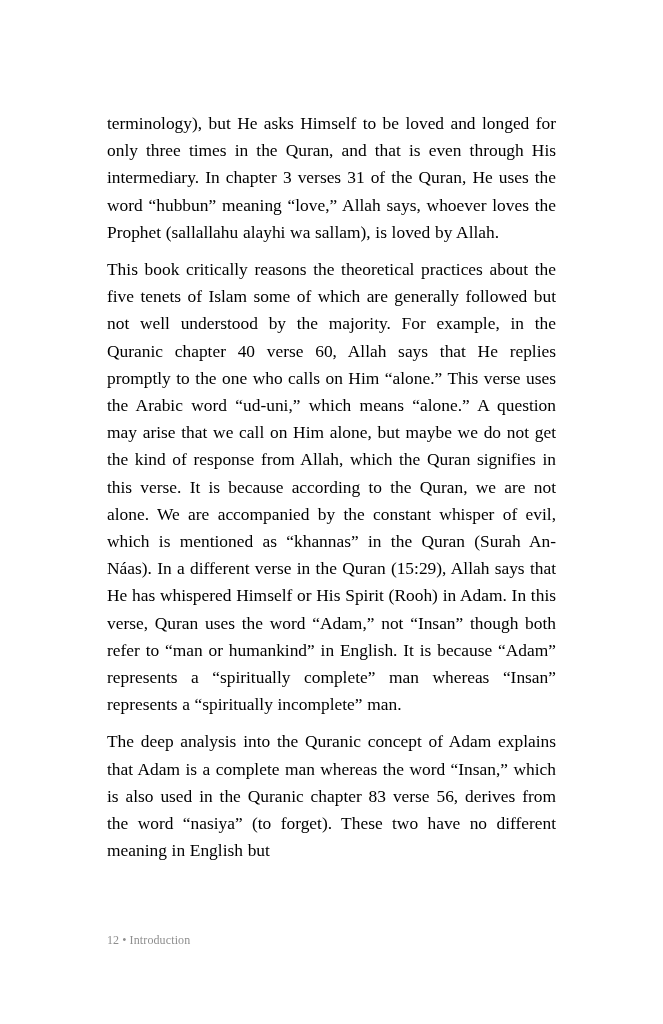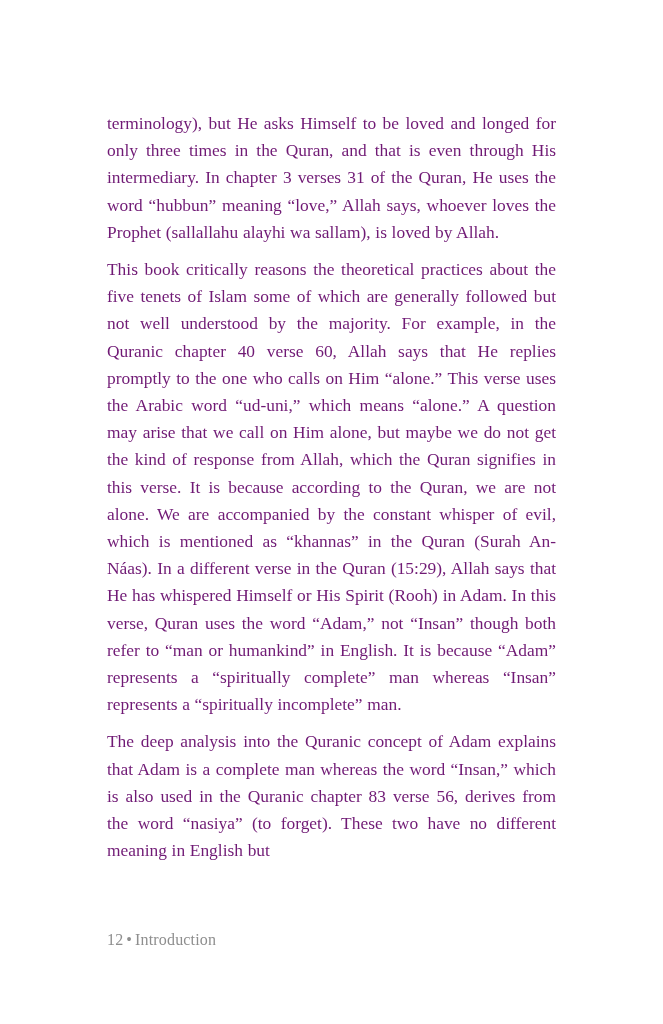--- a/index.html
+++ b/index.html
@@ -20,34 +20,34 @@
   .text-column {
     position: absolute;
     left: 107px;
     top: 110px;
     width: 449px;
   }
   .body-paragraph {
     margin: 0 0 10px 0;
     font-size: 17.4px;
     line-height: 27.2px;
-    color: #701a75;
+    color: #000000;
     text-align: justify;
     text-justify: inter-word;
     word-spacing: 0.02em;
     hyphens: none;
   }
   .body-paragraph:last-child {
     margin-bottom: 0;
   }
   .page-footer {
     position: absolute;
     left: 107px;
     top: 930px;
-    font-size: 16px;
+    font-size: 12px;
     line-height: 20px;
     color: #8e8e8e;
     letter-spacing: 0.01em;
     white-space: nowrap;
   }
   .footer-sep {
     padding: 0 3px;
   }
 </style>
 </head>

